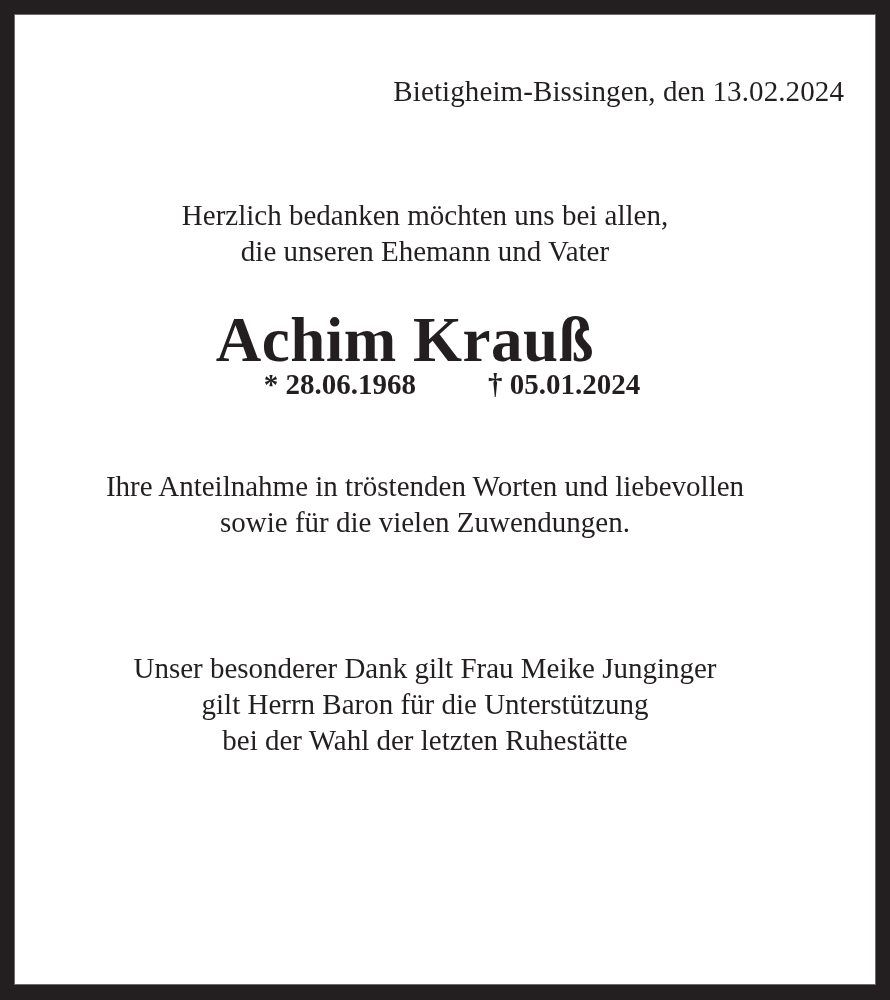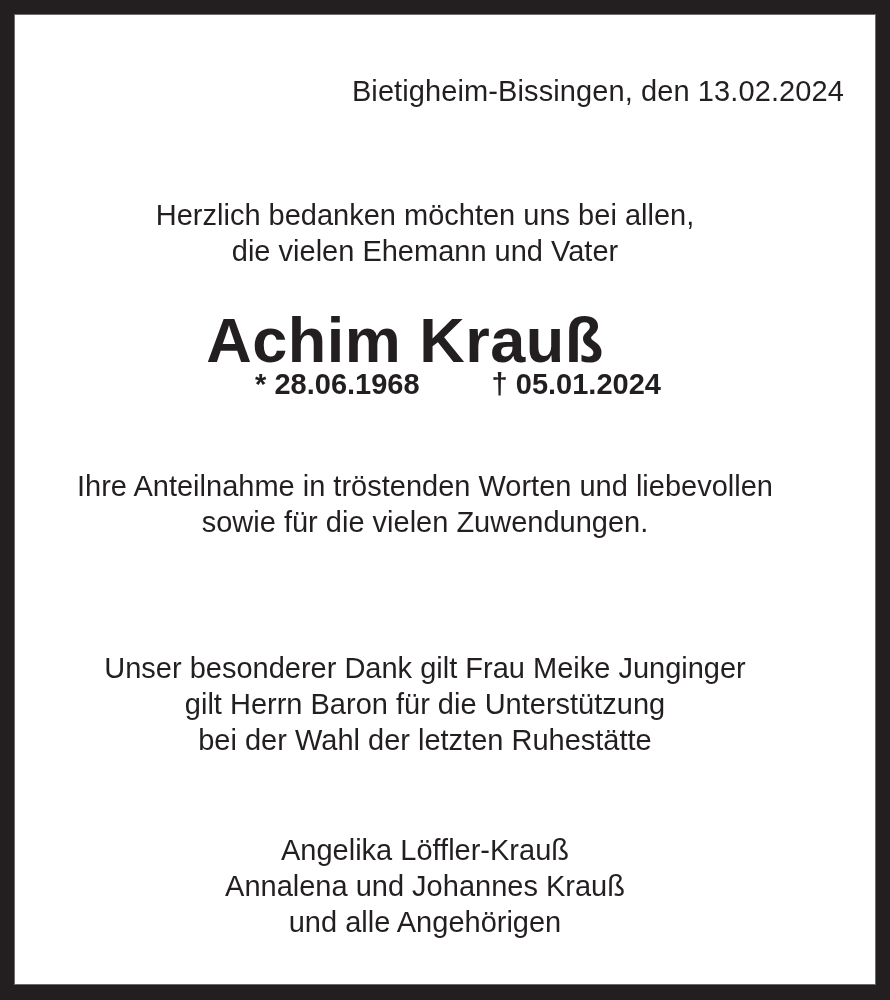--- a/index.html
+++ b/index.html
@@ -12,21 +12,21 @@
     }
     .frame {
       position: absolute;
       left: 14px;
       top: 14px;
       width: 862px;
       height: 971px;
       background: #ffffff;
       box-shadow: inset 1px 1px 0 #6d6a6b, inset -1px -1px 0 #6d6a6b;
       color: #231f20;
-      font-family: Liberation Sans, sans-serif;
+      font-family: Liberation Serif, serif;
     }
     .place-date {
       position: absolute;
       right: 32px;
       top: 60px;
       font-size: 29px;
       line-height: 34px;
       letter-spacing: 0.1px;
       text-align: right;
       white-space: nowrap;
@@ -49,63 +49,59 @@
       top: 290px;
       text-align: center;
       font-size: 63px;
       line-height: 72px;
       font-weight: bold;
       letter-spacing: 0.5px;
       white-space: nowrap;
     }
     .dates {
       position: absolute;
-      left: 13px;
+      left: 0;
       width: 862px;
       top: 352px;
       text-align: center;
       font-size: 29px;
       line-height: 36px;
       font-weight: bold;
       white-space: nowrap;
+      padding-left: 7px;
     }
     .dates .born { display: inline-block; margin-right: 72px; }
     .dates .died { display: inline-block; }
     .thanks { top: 454px; }
     .special { top: 636px; }
     .signers { top: 818px; }
   </style>
 </head>
 <body>
 
 <div class="frame">
 
   <div class="place-date">Bietigheim-Bissingen, den 13.02.2024</div>
 
   <div class="block intro">
     <div>Herzlich bedanken möchten uns bei allen,</div>
-    <div>die vielen Ehemann und Vater</div>
+    <div>die unseren Ehemann und Vater</div>
   </div>
 
   <div class="name">Achim Krauß</div>
 
   <div class="dates">
     <span class="born">* 28.06.1968</span><span class="died">† 05.01.2024</span>
   </div>
 
   <div class="block thanks">
     <div>Ihre Anteilnahme in tröstenden Worten und liebevollen</div>
     <div>sowie für die vielen Zuwendungen.</div>
   </div>
 
   <div class="block special">
     <div>Unser besonderer Dank gilt Frau Meike Junginger</div>
     <div>gilt Herrn Baron für die Unterstützung</div>
     <div>bei der Wahl der letzten Ruhestätte</div>
   </div>
 
-  <div class="block signers">
-    <div>Angelika Löffler-Krauß</div>
-    <div>Annalena und Johannes Krauß</div>
-    <div>und alle Angehörigen</div>
-  </div>
 
 </div>
 
 </body></html>

